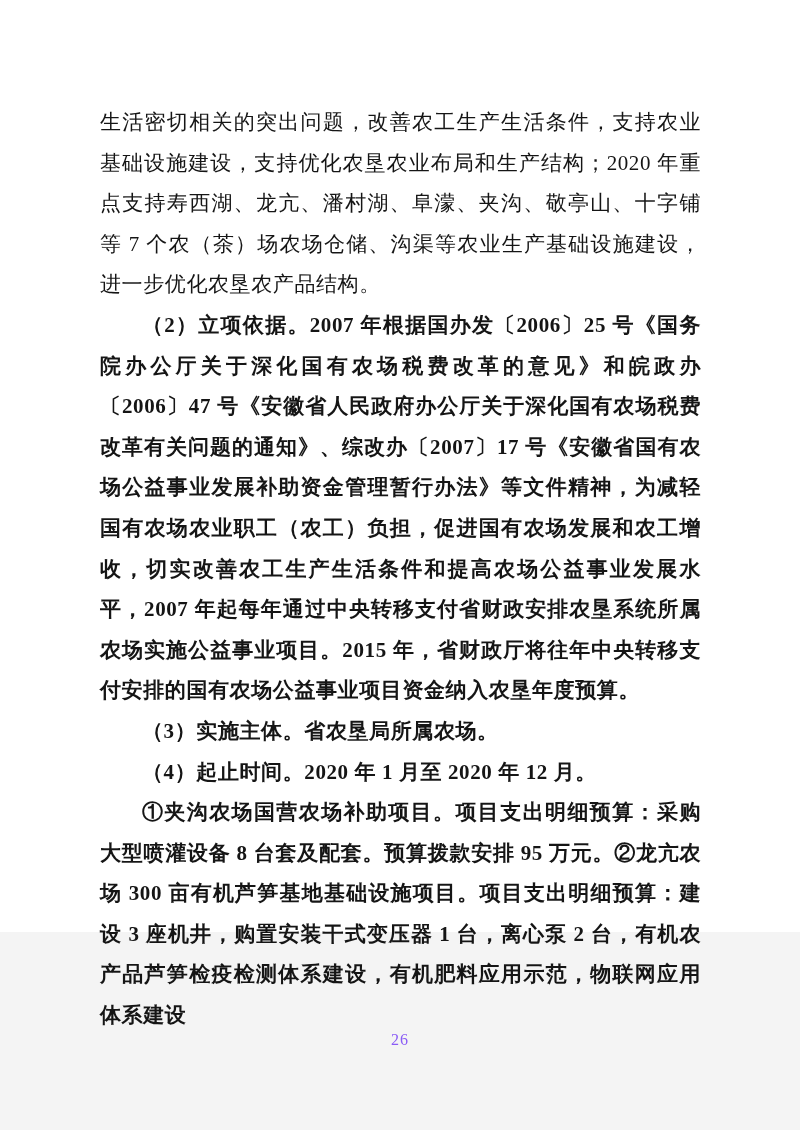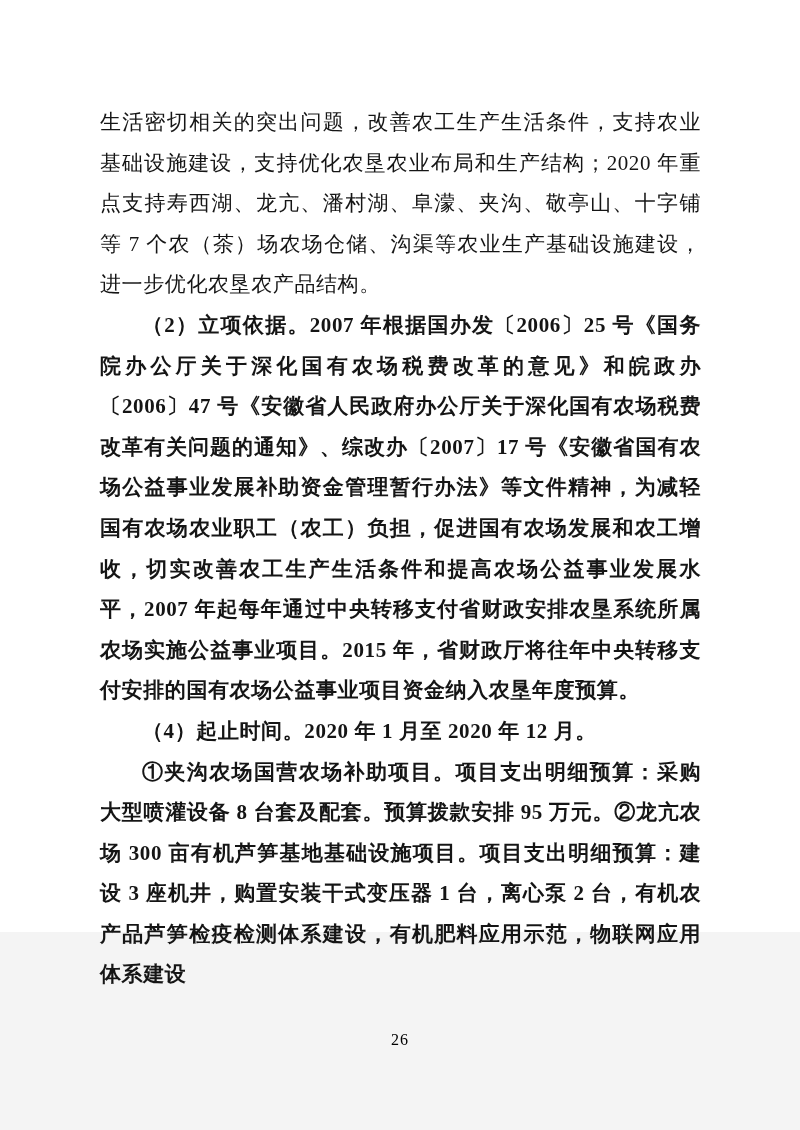--- a/index.html
+++ b/index.html
@@ -44,27 +44,28 @@
     font-weight: bold;
   }
   .page-number {
     position: absolute;
     top: 1031px;
     left: 0;
     width: 800px;
     text-align: center;
     font-size: 16px;
     letter-spacing: 1px;
-    color: #000000;
+    color: #8b5cf6;
   }
 </style>
 </head>
 <body>
 
 <div class="page">
   <div class="text-block">
     <p class="para">生活密切相关的突出问题，改善农工生产生活条件，支持农业基础设施建设，支持优化农垦农业布局和生产结构；2020 年重点支持寿西湖、龙亢、潘村湖、阜濛、夹沟、敬亭山、十字铺等 7 个农（茶）场农场仓储、沟渠等农业生产基础设施建设，进一步优化农垦农产品结构。</p>
     <p class="para indent">（2）立项依据。2007 年根据国办发〔2006〕25 号《国务院办公厅关于深化国有农场税费改革的意见》和皖政办〔2006〕47 号《安徽省人民政府办公厅关于深化国有农场税费改革有关问题的通知》、综改办〔2007〕17 号《安徽省国有农场公益事业发展补助资金管理暂行办法》等文件精神，为减轻国有农场农业职工（农工）负担，促进国有农场发展和农工增收，切实改善农工生产生活条件和提高农场公益事业发展水平，2007 年起每年通过中央转移支付省财政安排农垦系统所属农场实施公益事业项目。2015 年，省财政厅将往年中央转移支付安排的国有农场公益事业项目资金纳入农垦年度预算。</p>
+    <p class="para indent">（3）实施主体。省农垦局所属农场。</p>
     <p class="para indent">（4）起止时间。2020 年 1 月至 2020 年 12 月。</p>
     <p class="para indent">①夹沟农场国营农场补助项目。项目支出明细预算：采购大型喷灌设备 8 台套及配套。预算拨款安排 95 万元。②龙亢农场 300 亩有机芦笋基地基础设施项目。项目支出明细预算：建设 3 座机井，购置安装干式变压器 1 台，离心泵 2 台，有机农产品芦笋检疫检测体系建设，有机肥料应用示范，物联网应用体系建设</p>
   </div>
   <div class="page-number">26</div>
 </div>
 
 </body></html>

